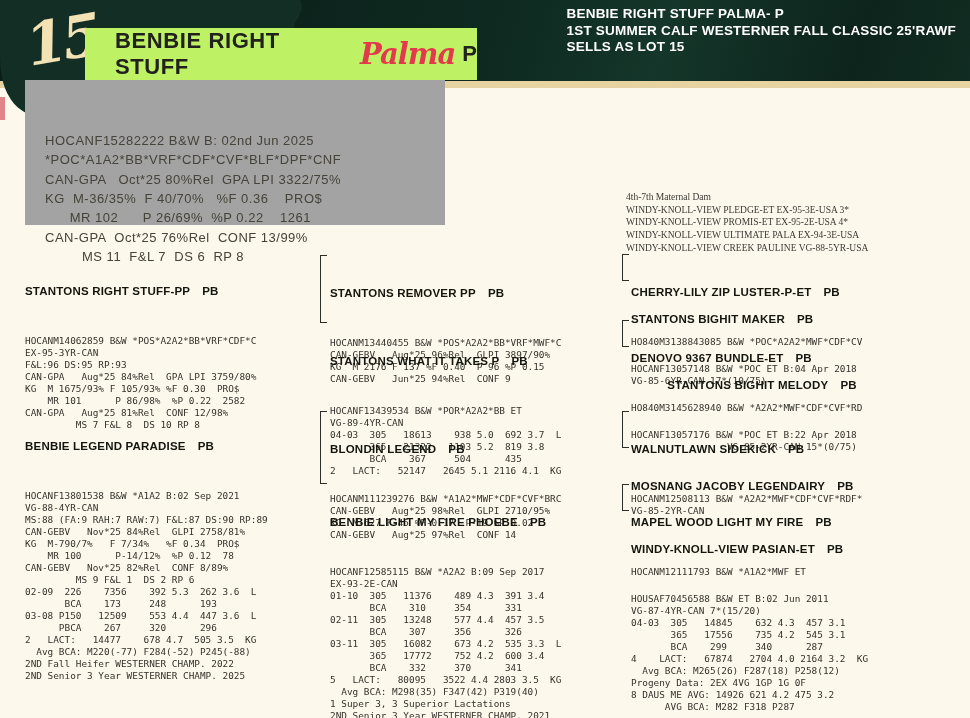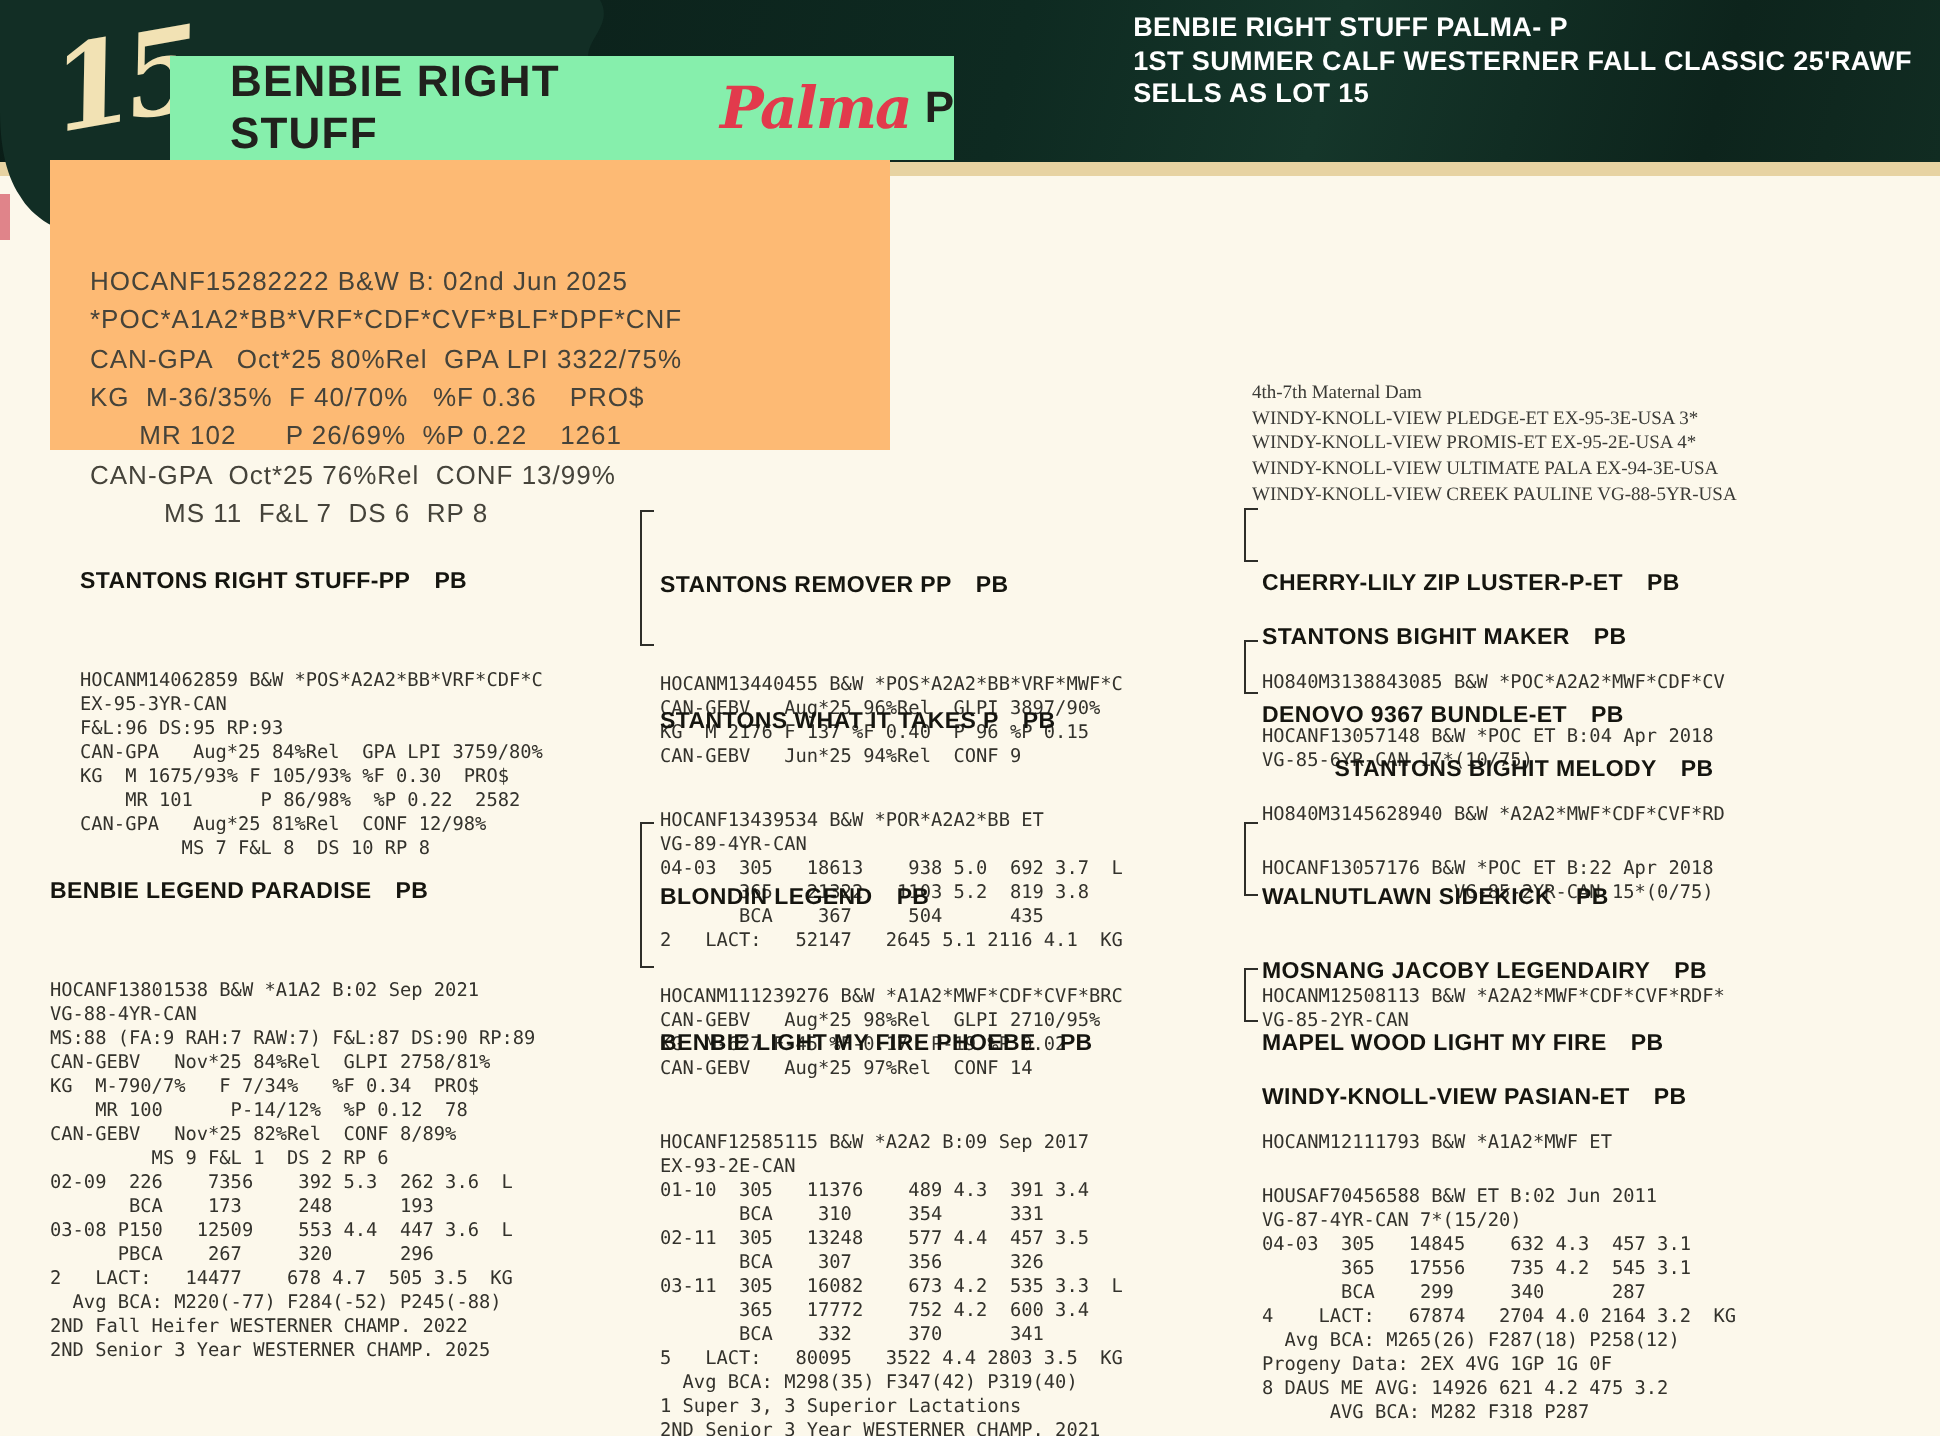--- a/index.html
+++ b/index.html
@@ -17,36 +17,36 @@
   }
   .ink-blob { position:absolute; left:0; top:0; }
   .lot-number {
     position:absolute; left:26px; top:6px;
     font-family:"DejaVu Serif", serif; font-style:italic; font-weight:bold;
     font-size:58px; color:#f2e2b4; transform:rotate(-10deg); letter-spacing:-4px;
   }
   .red-sliver { position:absolute; left:0; top:97px; width:5px; height:23px; background:#e0848a; }
   .title-banner {
     position:absolute; left:85px; top:28px; width:392px; height:52px;
-    background:#86efac; display:flex; align-items:center; padding-left:30px;
+    background:#bef264; display:flex; align-items:center; padding-left:30px;
   }
   .title-main { font-weight:bold; font-size:22px; letter-spacing:0.6px; color:#21211d; }
   .title-script {
     font-family:"DejaVu Serif", serif; font-style:italic; font-weight:bold;
     font-size:29px; color:#e23a4c; margin:0 7px 0 9px; letter-spacing:-1px;
   }
   .title-suffix { font-weight:bold; font-size:22px; color:#21211d; }
   .header-right {
     position:absolute; right:14px; top:6px; text-align:left;
     color:#ffffff; font-weight:bold; font-size:13.5px; line-height:16.5px; letter-spacing:0.2px;
   }
   
   .summary-box {
     position:absolute; left:25px; top:80px; width:420px; height:145px;
-    background:#fdba74; padding:12px 0 0 20px;
+    background:#a3a3a3; padding:12px 0 0 20px;
     font-size:13px; line-height:19.4px; letter-spacing:0.5px;
     color:#45433a; white-space:pre;
   }
   
   .maternal {
     position:absolute; left:626px; top:166px;
     font-family:Liberation Serif, serif; font-size:9.5px; line-height:12.6px;
     color:#3a3a36; white-space:pre;
   }
   
@@ -105,21 +105,21 @@
     <div><div>4th-7th Maternal Dam</div><div>WINDY-KNOLL-VIEW PLEDGE-ET EX-95-3E-USA 3*</div><div>WINDY-KNOLL-VIEW PROMIS-ET EX-95-2E-USA 4*</div><div>WINDY-KNOLL-VIEW ULTIMATE PALA EX-94-3E-USA</div><div>WINDY-KNOLL-VIEW CREEK PAULINE VG-88-5YR-USA</div></div>
   </div>
 
   <div class="bracket" style="left:320px; top:255px; height:68px;"></div>
   <div class="bracket" style="left:320px; top:411px; height:73px;"></div>
   <div class="bracket" style="left:622px; top:254px; height:27px;"></div>
   <div class="bracket" style="left:622px; top:320px; height:27px;"></div>
   <div class="bracket" style="left:622px; top:411px; height:37px;"></div>
   <div class="bracket" style="left:622px; top:484px; height:27px;"></div>
 
-  <div class="animal" style="left:25px; top:249px;margin-left:15px;">
+  <div class="animal" style="left:25px; top:249px;">
     <div class="animal-header"><span>STANTONS RIGHT STUFF-PP</span><span class="animal-reg">PB</span></div>
     <div class="animal-lines"><div>HOCANM14062859 B&amp;W *POS*A2A2*BB*VRF*CDF*C</div><div>EX-95-3YR-CAN</div><div>F&amp;L:96 DS:95 RP:93</div><div>CAN-GPA   Aug*25 84%Rel  GPA LPI 3759/80%</div><div>KG  M 1675/93% F 105/93% %F 0.30  PRO$</div><div>    MR 101      P 86/98%  %P 0.22  2582</div><div>CAN-GPA   Aug*25 81%Rel  CONF 12/98%</div><div>         MS 7 F&amp;L 8  DS 10 RP 8</div></div>
   </div>
   <div class="animal" style="left:25px; top:404px;">
     <div class="animal-header"><span>BENBIE LEGEND PARADISE</span><span class="animal-reg">PB</span></div>
     <div class="animal-lines"><div>HOCANF13801538 B&amp;W *A1A2 B:02 Sep 2021</div><div>VG-88-4YR-CAN</div><div>MS:88 (FA:9 RAH:7 RAW:7) F&amp;L:87 DS:90 RP:89</div><div>CAN-GEBV   Nov*25 84%Rel  GLPI 2758/81%</div><div>KG  M-790/7%   F 7/34%   %F 0.34  PRO$</div><div>    MR 100      P-14/12%  %P 0.12  78</div><div>CAN-GEBV   Nov*25 82%Rel  CONF 8/89%</div><div>         MS 9 F&amp;L 1  DS 2 RP 6</div><div>02-09  226    7356    392 5.3  262 3.6  L</div><div>       BCA    173     248      193</div><div>03-08 P150   12509    553 4.4  447 3.6  L</div><div>      PBCA    267     320      296</div><div>2   LACT:   14477    678 4.7  505 3.5  KG</div><div>  Avg BCA: M220(-77) F284(-52) P245(-88)</div><div>2ND Fall Heifer WESTERNER CHAMP. 2022</div><div>2ND Senior 3 Year WESTERNER CHAMP. 2025</div></div>
   </div>
 
   <div class="animal" style="left:330px; top:251px;">
     <div class="animal-header"><span>STANTONS REMOVER PP</span><span class="animal-reg">PB</span></div>

